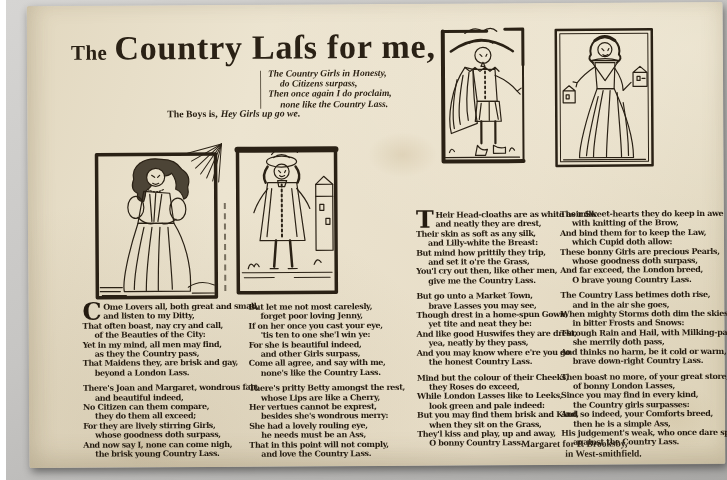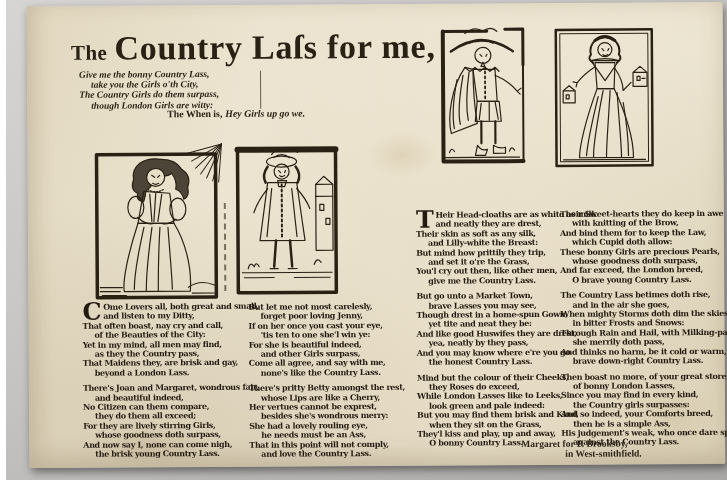--- a/index.html
+++ b/index.html
@@ -61,30 +61,30 @@
 <div class="stage">
   <div class="paper">
     <div class="stain s1"></div>
     <div class="stain s2"></div>
     <div class="stain s3"></div>
 
     <div class="title">
       <span class="t-the">The</span><span class="t-main">Country Laſs for me,</span>
     </div>
 
-    <div class="hverse hv-left">
-        <div class="ln">Give me the bonny Country Lass,</div>
-        <div class="ln in">take you the Girls o'th City,</div>
-        <div class="ln">The Country Girls do them surpass,</div>
-        <div class="ln in">though London Girls are witty:</div>
+    <div class="hv-div"></div>
+    <div class="hverse hv-right">
+        <div class="ln">The Country Girls in Honesty,</div>
+        <div class="ln in">do Citizens surpass,</div>
+        <div class="ln">Then once again I do proclaim,</div>
+        <div class="ln in">none like the Country Lass.</div>
       </div>
-    <div class="hv-div"></div>
 
     <div class="tune">
-      <span>The When is,</span><span class="it">Hey Girls up go we.</span>
+      <span>The Boys is,</span><span class="it">Hey Girls up go we.</span>
     </div>
 
     <div class="woodcut" style="left:64px;top:136px;width:134px;height:164px;" aria-label="Country lass with curled hair standing before hills, sun rays at corner">
       <svg viewBox="0 0 134 164" width="134" height="164">
         <g class="ink">
           <rect x="5" y="13" width="119" height="143" stroke-width="3.5"></rect>
           <g stroke-width="1">
             <path d="M130,3 L96,12"></path>
               <path d="M130,3 L100,20"></path>
               <path d="M130,3 L104,27"></path>

